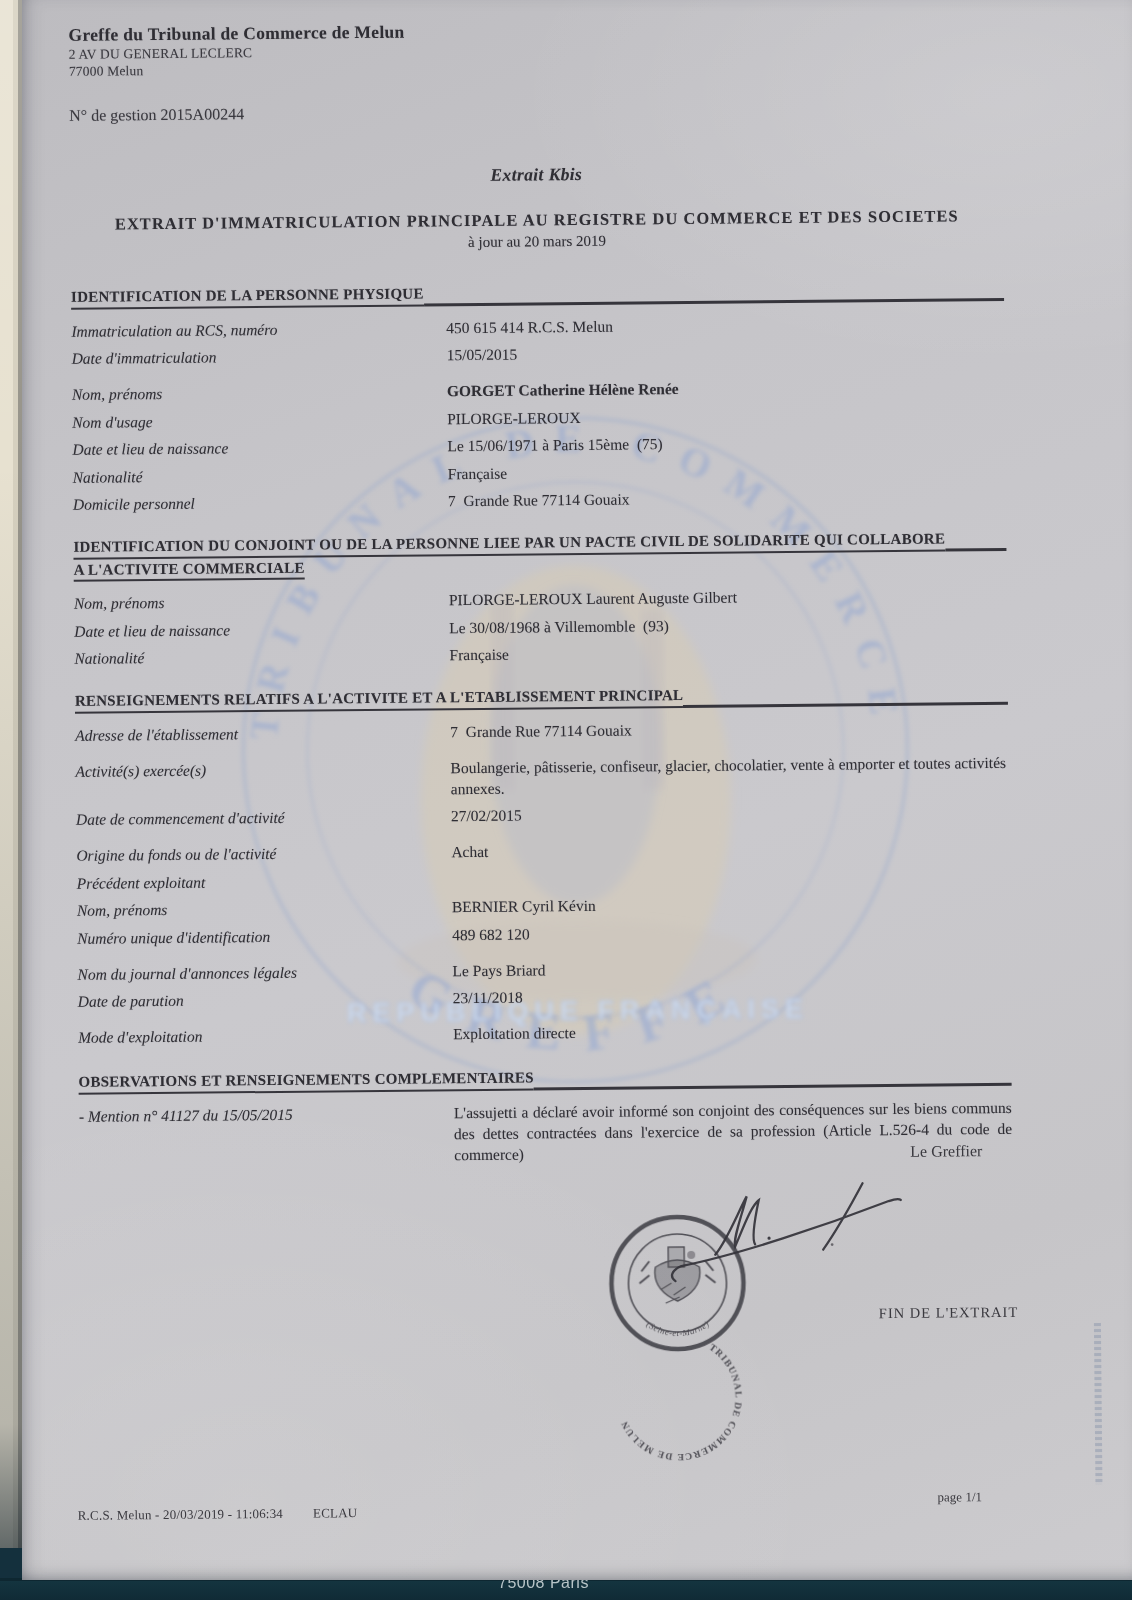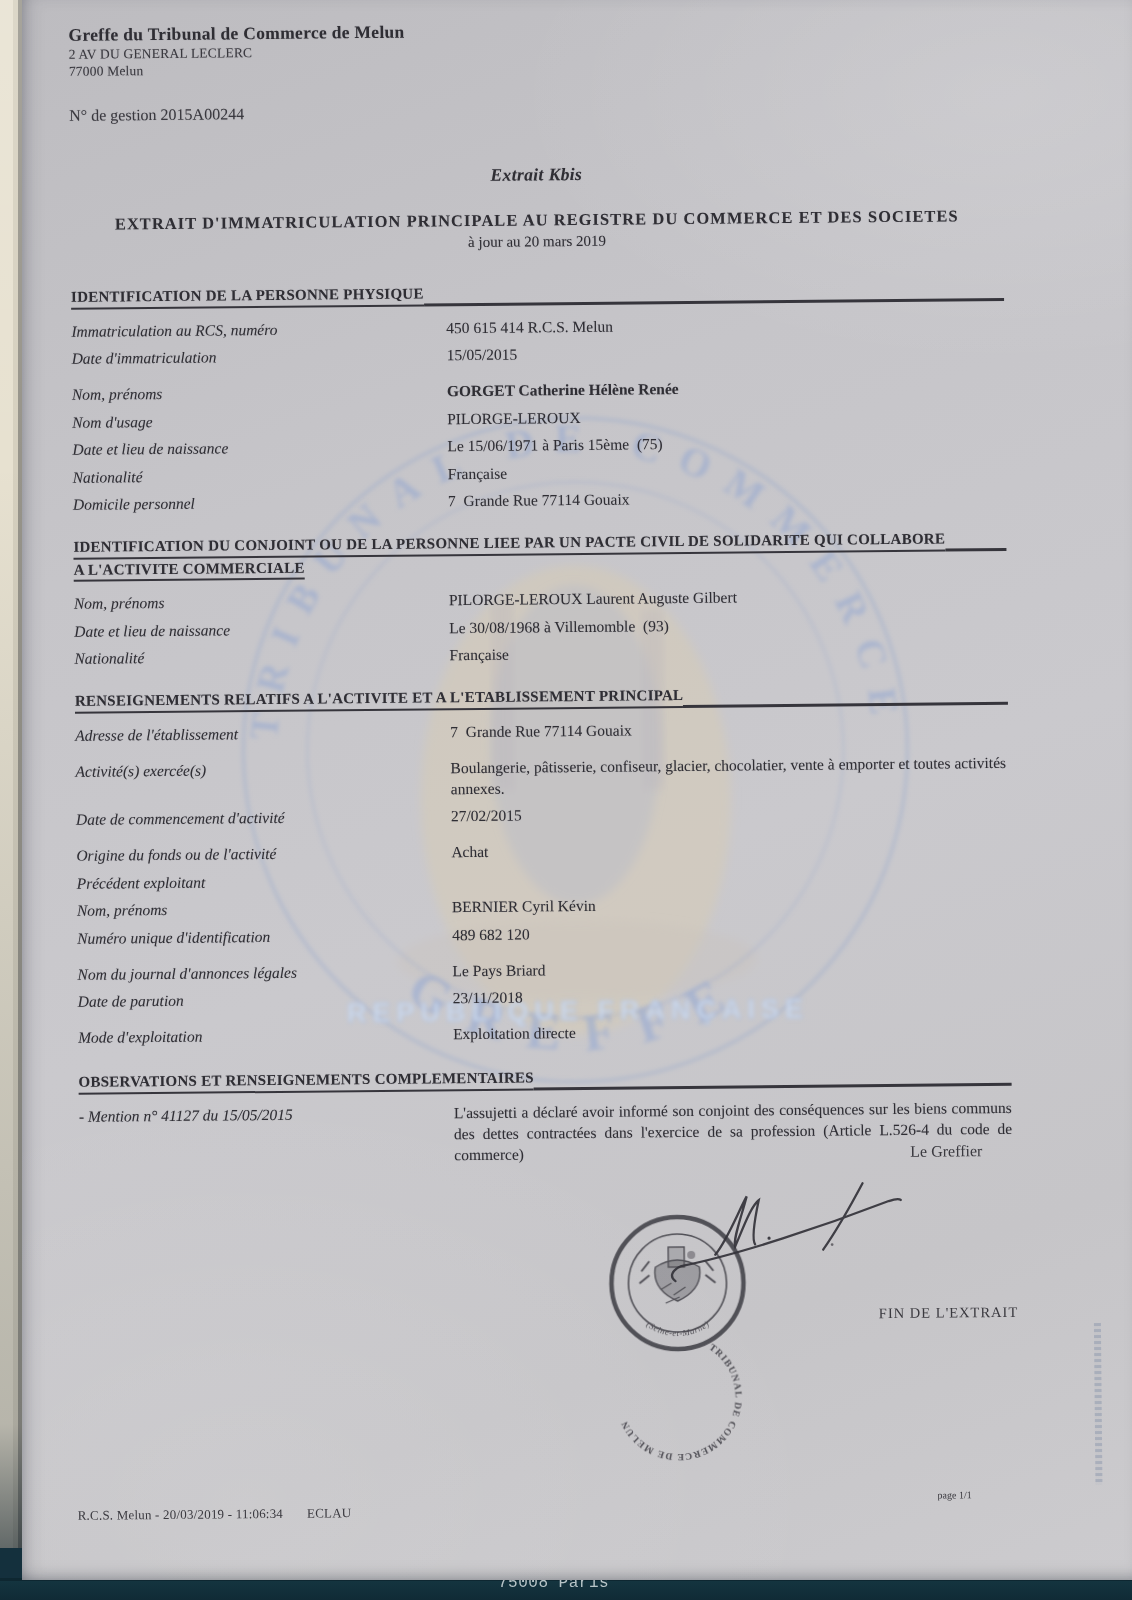--- a/index.html
+++ b/index.html
@@ -7,21 +7,21 @@
          background:#14303d;font-family:"Liberation Serif","DejaVu Serif",serif;}
   
   .side-strip{position:absolute;left:0;top:0;width:22px;height:1548px;
     background:linear-gradient(90deg,#e7e1d0 0 13px,#d6d0bf 13px 18px,#97948a 18px 22px);}
   .side-strip::after{content:"";position:absolute;inset:0;
     background:linear-gradient(180deg,rgba(255,255,255,.15),rgba(0,0,0,0) 30%,rgba(40,50,60,.25) 92%,rgba(10,25,35,.6));}
   
   .bottom-bar{position:absolute;left:0;top:1578px;width:1132px;height:22px;
     background:linear-gradient(180deg,#0e2731 0 3px,#14343f 3px,#102b36);overflow:visible;}
   .bottom-bar .bar-text{position:absolute;left:498px;top:-4px;
-    font-family:Liberation Mono, monospace;font-size:16px;color:#c9d4d6;
+    font-family:Liberation Sans, sans-serif;font-size:16px;color:#c9d4d6;
     letter-spacing:.5px;opacity:.9;}
   
   .paper{position:absolute;left:22px;top:0;width:1112px;height:1580px;z-index:1;
     background:
       radial-gradient(ellipse 900px 500px at 88% 6%,rgba(255,255,255,.14),rgba(255,255,255,0) 55%),
       radial-gradient(ellipse 1000px 700px at 20% 95%,rgba(255,255,255,.10),rgba(255,255,255,0) 60%),
       linear-gradient(160deg,#bdbcc0 0%,#c6c5c9 30%,#cac9cd 55%,#c6c5c8 80%,#cccbce 100%);
     box-shadow:inset 12px 0 22px -14px rgba(40,45,60,.45), inset 0 -10px 18px -12px rgba(20,30,40,.5);}
   .tilt{position:absolute;inset:0;transform:rotate(-0.55deg);transform-origin:50% 45%;}
   .wm-svg,.ink-svg{position:absolute;left:0;top:0;pointer-events:none;}
@@ -44,22 +44,22 @@
   .row{display:flex;margin-bottom:6.5px;}
   .row.gap{margin-top:15px;}
   .lbl{width:375px;flex:none;font-style:italic;line-height:21px;}
   .val{flex:1;line-height:21px;white-space:pre-wrap;}
   .val.strong{font-weight:700;}
   .val.para{text-align:justify;}
   
   .greffier{position:absolute;left:884px;top:1146px;font-size:16px;z-index:2;}
   .fin{position:absolute;left:851px;top:1308px;font-size:14.5px;letter-spacing:1px;z-index:2;}
   .footer-left{position:absolute;left:48px;top:1503px;font-size:13px;letter-spacing:.2px;z-index:2;}
-  .footer-left .code{margin-left:24px;}
-  .footer-right{position:absolute;left:908px;top:1493px;font-size:10px;z-index:2;}
+  .footer-left .code{margin-left:30px;}
+  .footer-right{position:absolute;left:908px;top:1493px;font-size:13px;z-index:2;}
   .edge-artifact{position:absolute;left:1066px;top:1328px;width:7px;height:162px;z-index:2;
     background:repeating-linear-gradient(180deg,rgba(96,116,150,.30) 0 3px,rgba(96,116,150,.04) 3px 6px);
     filter:blur(.7px);}
   .footer-left,.footer-right,.greffier,.fin,.gestion,.lh-addr{color:#3a393f;}
 </style>
 </head>
 <body>
 
 <div class="scene">
 

